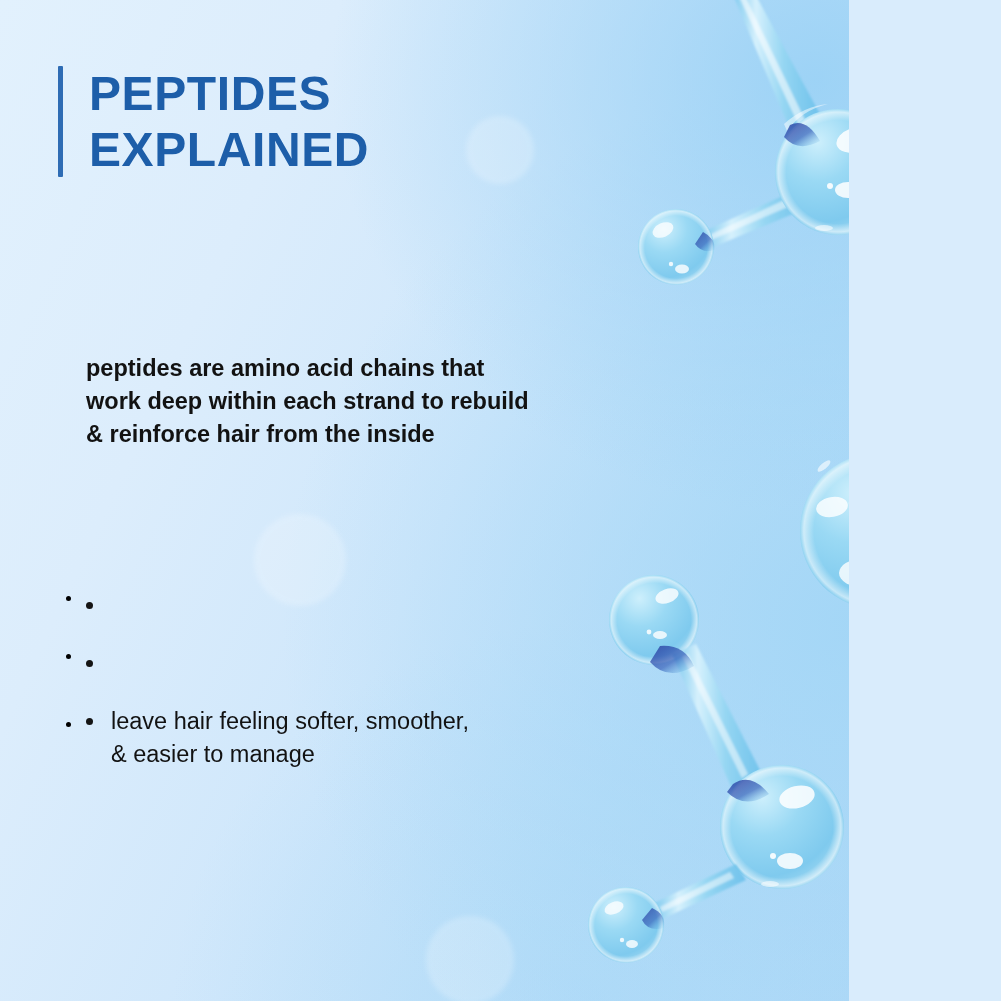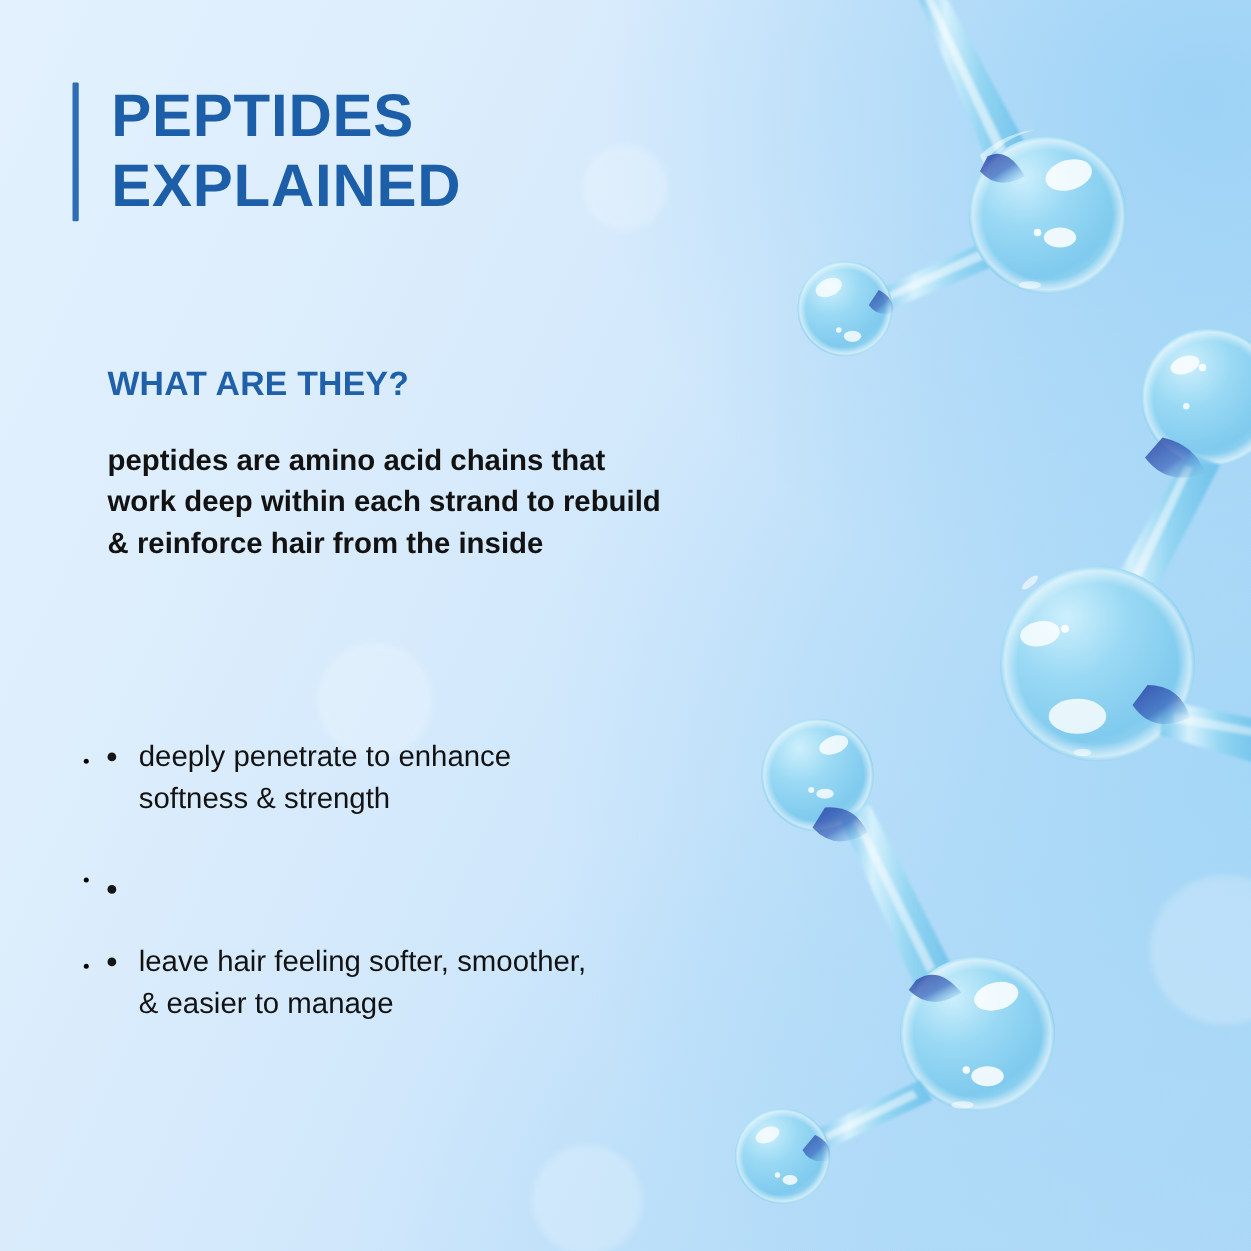--- a/index.html
+++ b/index.html
@@ -3,21 +3,21 @@
 <meta charset="utf-8">
 <style>
   * { margin:0; padding:0; box-sizing:border-box; }
   html,body { width:1001px; height:1001px; overflow:hidden; }
   body {
     font-family:"Liberation Sans", sans-serif;
     background:#d9ecfc;
   }
   #canvas {
     position:relative;
-    width:1001px; height:1001px;
+    width:849px; height:1001px;
     overflow:hidden;
     background:
       radial-gradient(ellipse 780px 700px at 96% 8%,  rgba(150,208,245,0.85) 0%, rgba(150,208,245,0) 62%),
       radial-gradient(ellipse 860px 820px at 100% 62%, rgba(159,213,246,0.80) 0%, rgba(159,213,246,0) 66%),
       radial-gradient(ellipse 620px 560px at 70% 100%, rgba(168,216,247,0.55) 0%, rgba(168,216,247,0) 68%),
       linear-gradient(115deg, #e2f1fd 0%, #dcedfc 26%, #cfe7fb 52%, #bfe0f9 74%, #b2d9f7 100%);
   }
 
   
   #art { position:absolute; inset:0; pointer-events:none; }
@@ -203,32 +203,29 @@
   </svg>
 
   <div class="text-col">
 
     <div class="title-wrap">
       <div class="title-bar"></div>
       <h1 class="title">PEPTIDES
 EXPLAINED</h1>
     </div>
 
-    <h2 class="sec-head" id="head-what">WHAT ARE THEY?</h2>
 
     <p class="body-para">peptides are amino acid chains that
 work deep within each strand to rebuild
 &amp; reinforce hair from the inside</p>
 
 
     <ul class="bullets">
       <li class="bullet">
         <span class="dot"></span>
-        <span class="btxt">deeply penetrate to enhance
-softness &amp; strength</span>
       </li>
       <li class="bullet">
         <span class="dot"></span>
       </li>
       <li class="bullet">
         <span class="dot"></span>
         <span class="btxt">leave hair feeling softer, smoother,
 &amp; easier to manage</span>
       </li>
     </ul>

